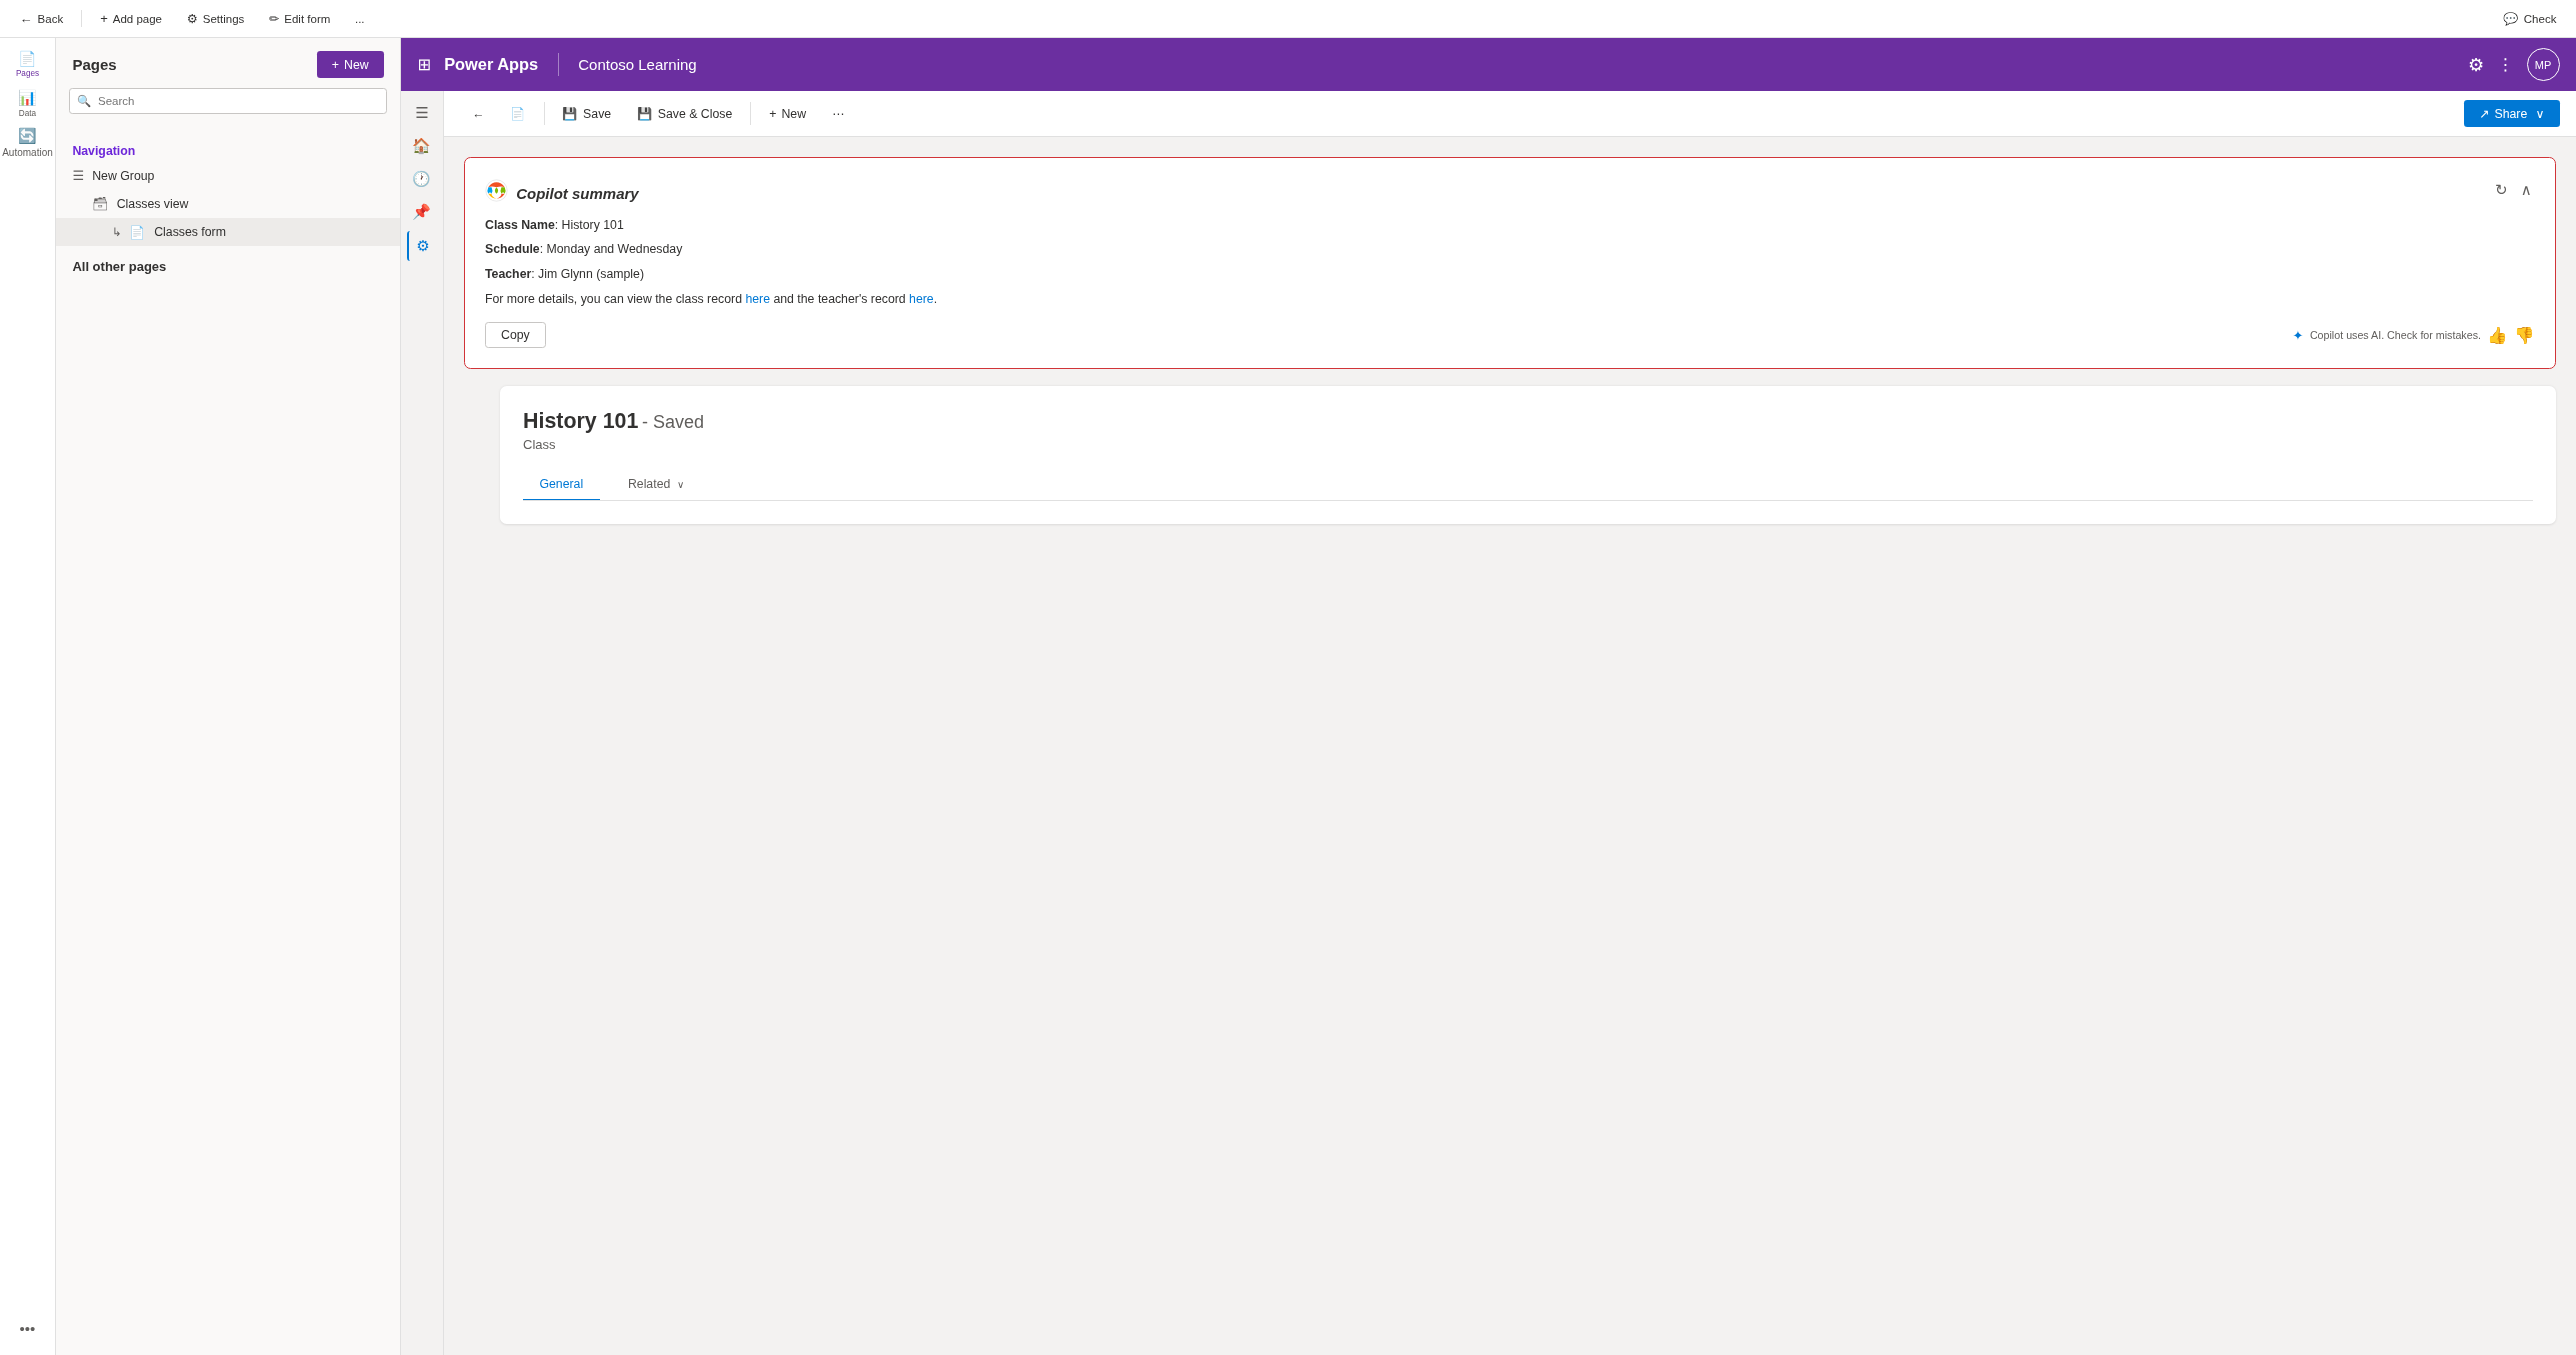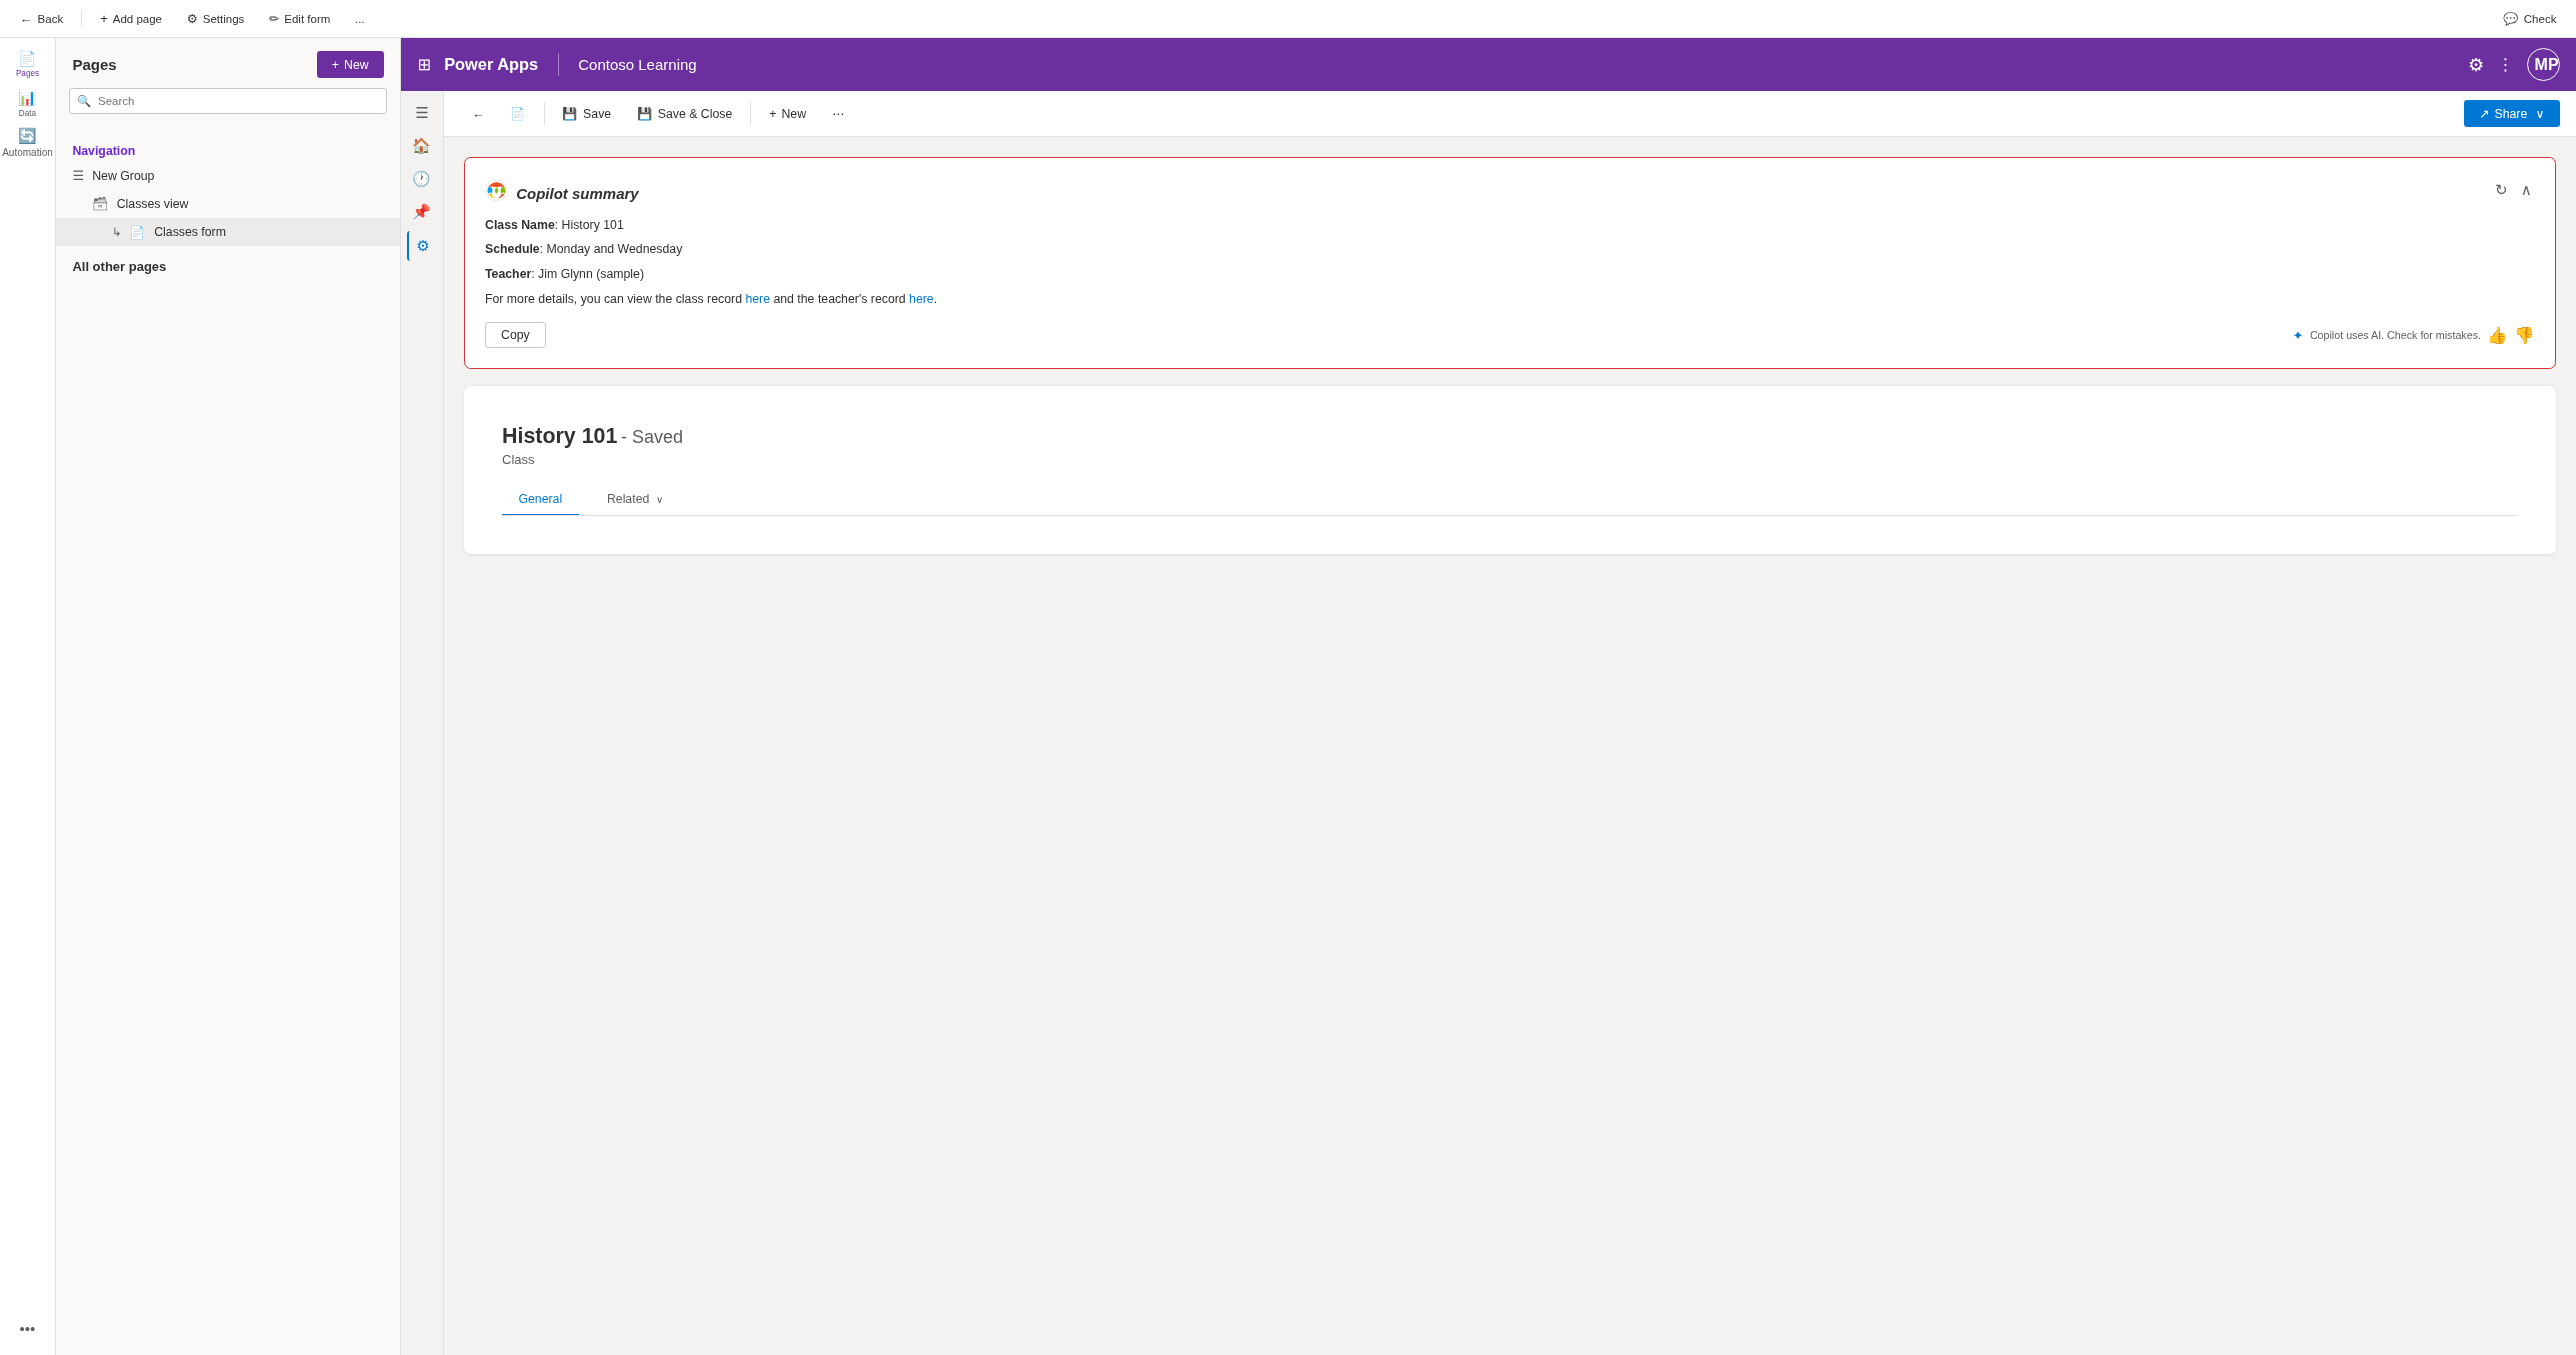--- a/index.html
+++ b/index.html
@@ -95,22 +95,22 @@
     }
     .purple-header .app-grid { font-size: 16.4px; cursor: pointer; }
     .purple-header .app-name { font-size: 16.4px; font-weight: 600; }
     .purple-header .divider { width: 0.8px; height: 23px; background: rgba(255,255,255,0.4); margin: 0 6.6px; }
     .purple-header .site-name { font-size: 15px; }
     .purple-header-right { margin-left: auto; display: flex; align-items: center; gap: 13px; }
     .purple-header .gear-icon { font-size: 18px; cursor: pointer; }
     .purple-header .more-icon { font-size: 16.4px; cursor: pointer; }
     .avatar {
       width: 33px; height: 33px; border-radius: 50%; background: transparent;
-      border: 1.6px solid #fff; display: flex; align-items: center; justify-content: flex-end;
-      font-size: 16px; font-weight: 700; color: #fff; cursor: pointer;
+      border: 1.6px solid #fff; display: flex; align-items: center; justify-content: center;
+      font-size: 11px; font-weight: 400; color: #fff; cursor: pointer;
     }
 
     
     .form-toolbar {
       background: #fff; border-bottom: 0.8px solid #e0e0e0;
       display: flex; align-items: center; padding: 0 16.4px; height: 46px; gap: 3.3px;
     }
     .toolbar-btn {
       display: flex; align-items: center; gap: 5px;
       padding: 5px 11.5px; border: none; background: none; border-radius: 3.3px;
@@ -152,21 +152,21 @@
       border: 0.8px solid #c8c6c4; background: #fff; border-radius: 3.3px;
       padding: 5px 15px; cursor: pointer; font-size: 12.3px; color: #323130;
     }
     .copilot-disclaimer { display: flex; align-items: center; gap: 6.6px; color: #605e5c; font-size: 10.7px; }
     .copilot-spark { color: #0078d4; font-size: 13px; }
     .feedback-btns { display: flex; gap: 6.6px; }
     .feedback-btn { background: none; border: none; cursor: pointer; font-size: 16.4px; color: #605e5c; }
 
     
     .record-card {
-      background: #fff; border-radius: 6.6px; padding: 38px; box-shadow: 0 0.8px 2.5px rgba(0,0,0,0.1);
+      background: #fff; border-radius: 6.6px; padding: 23px; box-shadow: 0 0.8px 2.5px rgba(0,0,0,0.1); margin-left: 36px;
     }
     .record-title { font-size: 21.4px; font-weight: 600; color: #323130; }
     .record-saved { font-size: 18px; color: #605e5c; font-weight: 400; }
     .record-subtitle { font-size: 13px; color: #605e5c; margin-top: 3.3px; }
     .record-tabs { display: flex; gap: 12px; margin-top: 16.4px; border-bottom: 0.8px solid #e0e0e0; align-items: center; }
     .record-tab {
       padding: 8.2px 16.4px; font-size: 12.3px; cursor: pointer; color: #605e5c; border-bottom: 1.6px solid transparent;
     }
     .record-tab.active { color: #0078d4; border-bottom: 1.6px solid #0078d4; font-weight: 500; }
     .record-tab-chevron { font-size: 10px; margin-left: 3.3px; }

